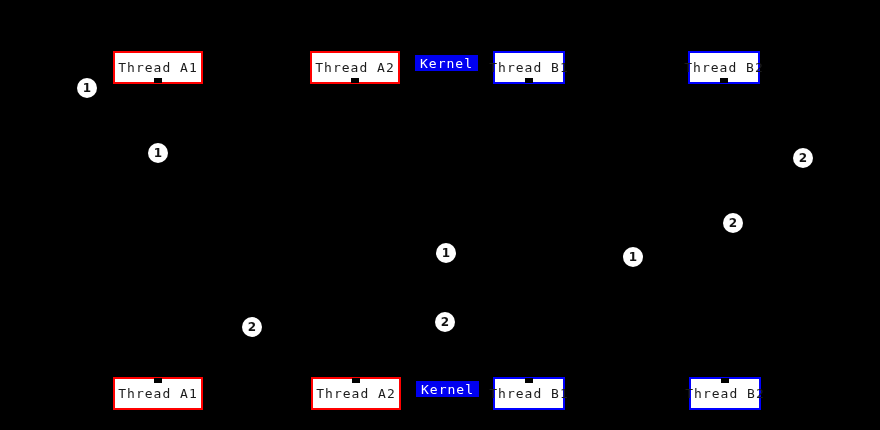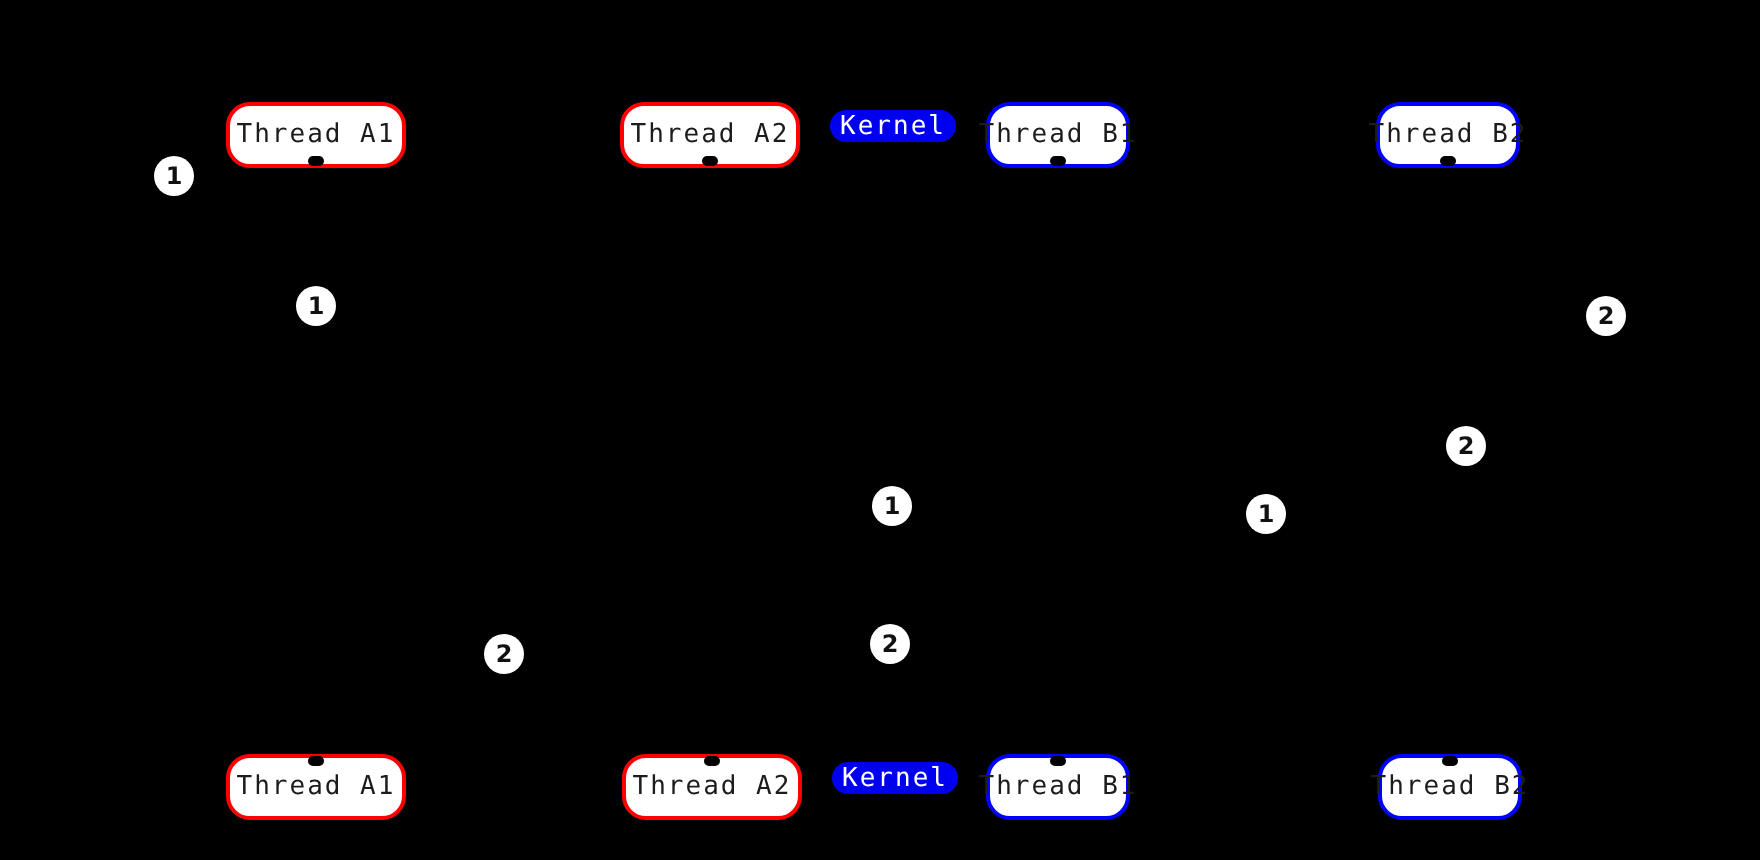--- a/index.html
+++ b/index.html
@@ -1,15 +1,15 @@
 <!DOCTYPE html>
 <html style="--background: #000000; --red_border: #ff0000; --blue_border: #0000ff; --kernel_fill: #0000f0; --box_fill: #ffffff; --box_text: #1c1c1c; --kernel_text: #ffffff; --marker_fill: #ffffff; --marker_text: #111111;"><head>
 <meta charset="utf-8">
 <style>
-  * { margin:0; padding:0; box-sizing:border-box;border-radius:12px; }
+  * { margin:0; padding:0; box-sizing:border-box; }
   html,body { background:#000; }
   body {
     width:880px; height:430px; overflow:hidden;
     font-family:"DejaVu Sans Mono", monospace;
   }
   .stage {
     position:relative; width:880px; height:430px;
     background:var(--background,#000000); overflow:hidden;
   }
   .box {

